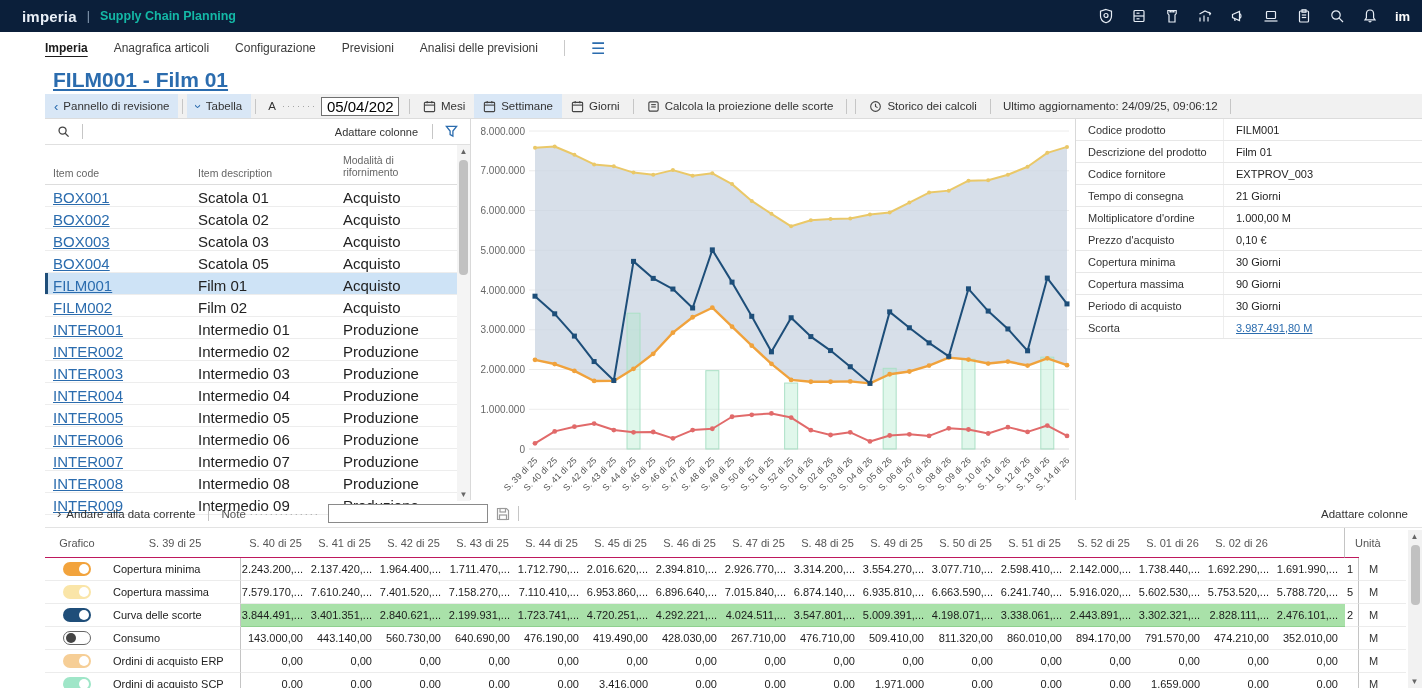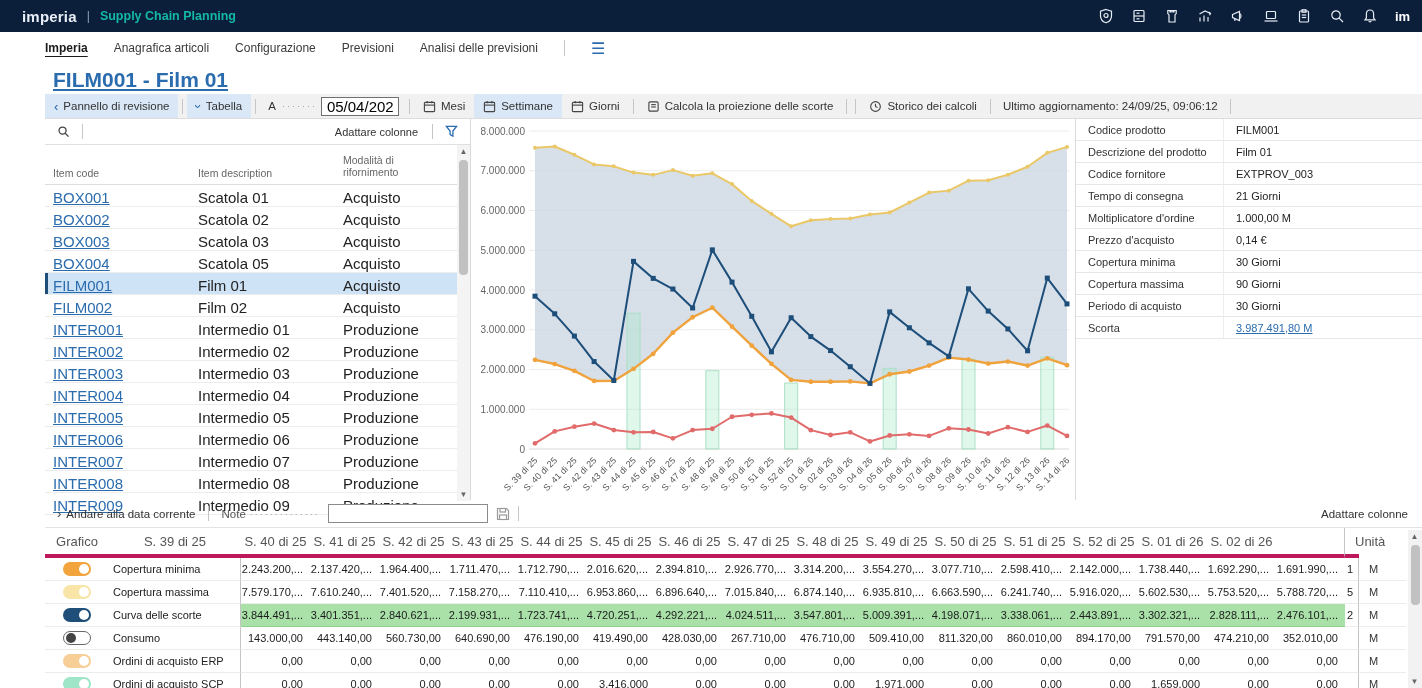--- a/index.html
+++ b/index.html
@@ -83,22 +83,22 @@
   .bottom-toolbar { position:absolute; left:45px; top:500px; width:1377px; height:28px;
     display:flex; align-items:center; font-size:11.5px; color:#333; border-bottom:1px solid #e3e3e3; }
   .note-input { width:160px; height:19px; border:1px solid #8a8a8a; background:#fff; margin:0 8px 0 4px; }
   .floppy svg { width:14px; height:14px; stroke:#9a9a9a; fill:none; stroke-width:1.2; display:block; }
   .bt-right { margin-left:auto; padding-right:14px; }
 
   
   .bottom-table { position:absolute; left:45px; top:528px; width:1377px; height:160px; overflow:hidden; }
   .btab-grid { display:grid; grid-template-columns:64px 132px repeat(16,69px) 14px 47px; }
   .btab-head { height:30px; }
-  .btab-head > div { display:flex; align-items:center; font-size:13px; color:#555;
-    border-bottom:4px solid #be185d; }
+  .btab-head > div { display:flex; align-items:center; font-size:11px; color:#555;
+    border-bottom:1px solid #be185d; }
   .bh-week { justify-content:center; }
   .btab-row { height:23px; }
   .btab-row > div { display:flex; align-items:center; font-size:11px; border-bottom:1px solid #ececec;
     overflow:hidden; white-space:nowrap; }
   .bt-graf { justify-content:center; }
   .bt-name { color:#222; padding-left:4px; }
   .bt-val { justify-content:flex-end; padding-right:7px; color:#1c1c1c; }
   .bt-val.green { background:#a9e1a9; border-bottom:1px solid #8fd08f; }
   .bt-sliver { padding-left:2px; }
   .bt-unit { padding-left:10px; color:#333; }
@@ -580,21 +580,21 @@
       <div class="det-row">
         <div class="det-label">Tempo di consegna</div>
         <div class="det-value">21 Giorni</div>
       </div>
       <div class="det-row">
         <div class="det-label">Moltiplicatore d'ordine</div>
         <div class="det-value">1.000,00 M</div>
       </div>
       <div class="det-row">
         <div class="det-label">Prezzo d'acquisto</div>
-        <div class="det-value">0,14 €</div>
+        <div class="det-value">0,10 €</div>
       </div>
       <div class="det-row">
         <div class="det-label">Copertura minima</div>
         <div class="det-value">30 Giorni</div>
       </div>
       <div class="det-row">
         <div class="det-label">Copertura massima</div>
         <div class="det-value">90 Giorni</div>
       </div>
       <div class="det-row">

